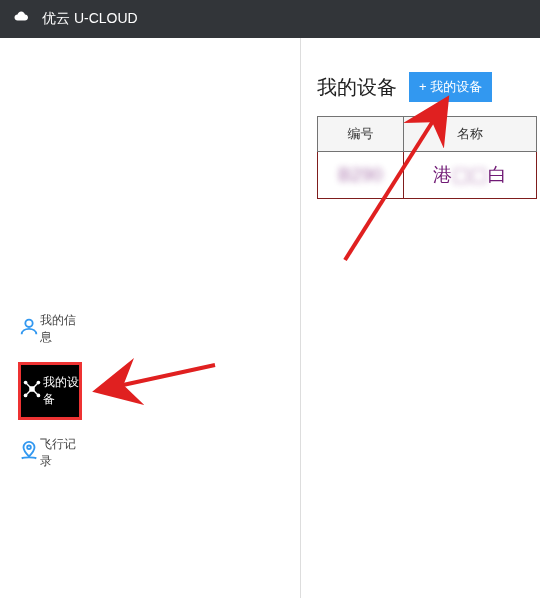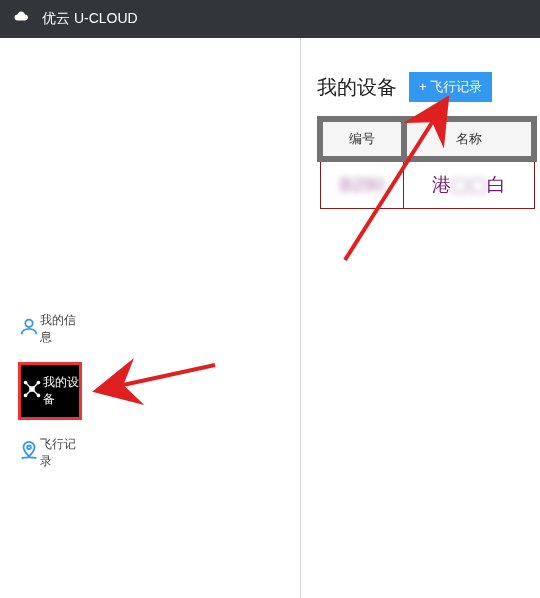--- a/index.html
+++ b/index.html
@@ -88,21 +88,21 @@
       padding: 6px 10px;
       font-size: 13px;
       cursor: pointer;
     }
     .table {
       border-collapse: collapse;
       width: 220px;
     }
     .table th {
       background: #f5f5f5;
-      border: 6px solid #737373;
+      border: 1px solid #737373;
       padding: 8px 4px;
       font-size: 13px;
       font-weight: normal;
       color: #333;
     }
     .table td {
       border: 1px solid #7f1d1d;
       padding: 10px 4px;
       font-size: 19px;
       color: #701a75;
@@ -163,21 +163,21 @@
           <path d="M4 20c2-1 4-1 8-1s6 0 8 1" fill="none" stroke="#3298f0" stroke-width="2"></path>
         </svg>
     </span>
     <span>飞行记录</span>
   </div>
 </div>
 
 <div class="main">
   <div class="main-header">
     <h1 class="page-title">我的设备</h1>
-    <button class="add-btn">+ 飞行记录</button>
+    <button class="add-btn">+ 我的设备</button>
   </div>
   <table class="table">
     <thead>
       <tr>
         <th>编号</th>
         <th>名称</th>
       </tr>
     </thead>
     <tbody>
       <tr>

